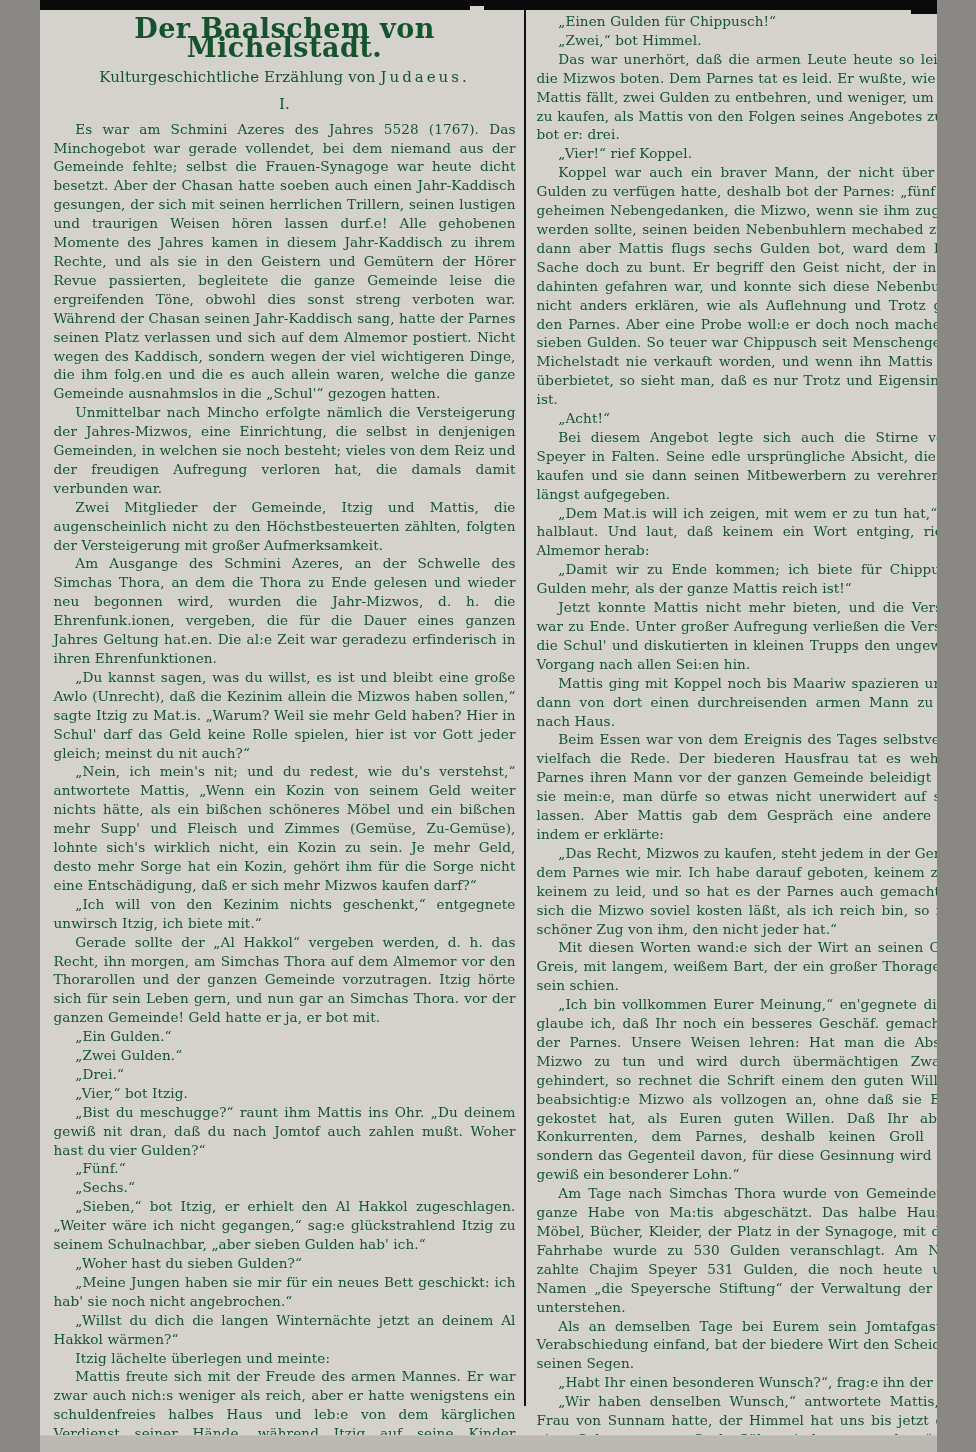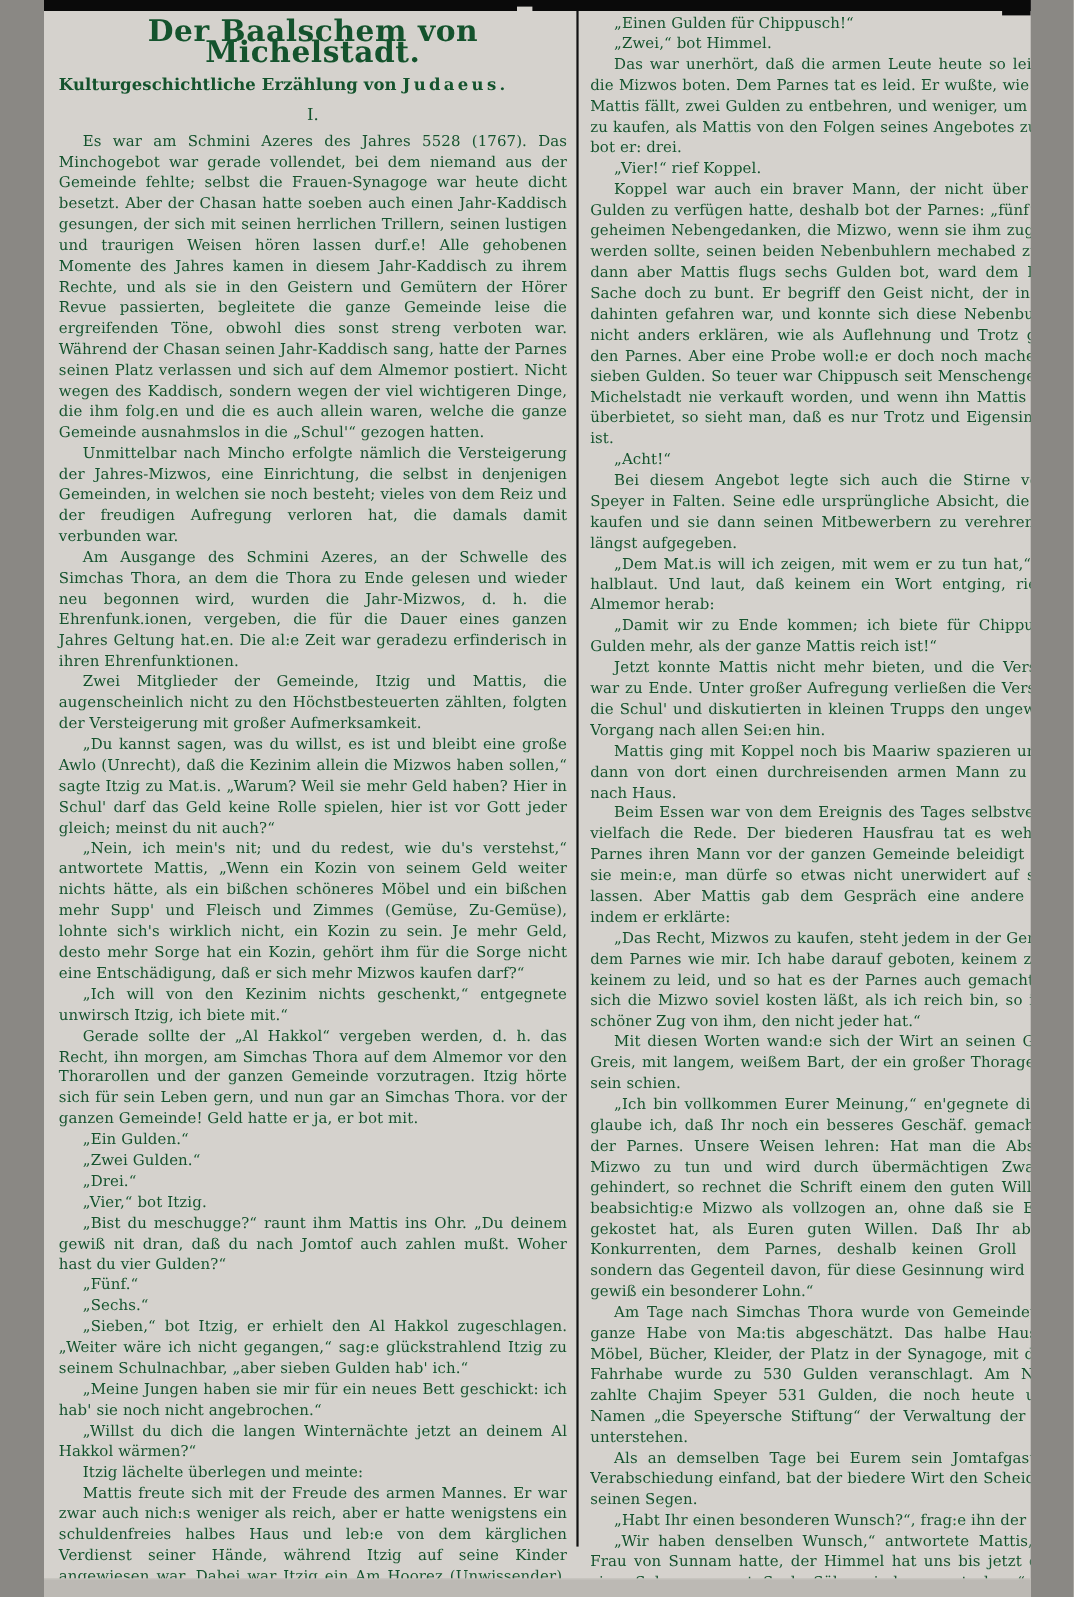--- a/index.html
+++ b/index.html
@@ -47,22 +47,22 @@
   }
   .headline{
     font-size:27px;
     font-weight:bold;
     text-align:center;
     margin:6px 0 10px 0;
     letter-spacing:.5px;
   }
   .subhead{
     font-size:15px;
+    text-align:center;
     margin:0 0 8px 0;
-    font-weight:bold;
   }
   .author{letter-spacing:3px;}
   .section-num{
     font-size:15px;
     text-align:center;
     margin:2px 0 6px 0;
   }
   p.body-par{
     margin:0;
     text-indent:1.6em;
@@ -81,34 +81,35 @@
 
   <div class="column col-left">
     <h1 class="headline">Der Baalschem von Michelstadt.</h1>
     <div class="subhead">
       <span>Kulturgeschichtliche Erzählung von </span><span class="author">Judaeus.</span>
     </div>
     <div class="section-num">I.</div>
 
     <p class="body-par">Es war am Schmini Azeres des Jahres 5528 (1767). Das Minchogebot war gerade vollendet, bei dem niemand aus der Gemeinde fehlte; selbst die Frauen-Synagoge war heute dicht besetzt. Aber der Chasan hatte soeben auch einen Jahr-Kaddisch gesungen, der sich mit seinen herrlichen Trillern, seinen lustigen und traurigen Weisen hören lassen durf.e! Alle gehobenen Momente des Jahres kamen in diesem Jahr-Kaddisch zu ihrem Rechte, und als sie in den Geistern und Gemütern der Hörer Revue passierten, begleitete die ganze Gemeinde leise die ergreifenden Töne, obwohl dies sonst streng verboten war. Während der Chasan seinen Jahr-Kaddisch sang, hatte der Parnes seinen Platz verlassen und sich auf dem Almemor postiert. Nicht wegen des Kaddisch, sondern wegen der viel wichtigeren Dinge, die ihm folg.en und die es auch allein waren, welche die ganze Gemeinde ausnahmslos in die „Schul'“ gezogen hatten.</p>
     <p class="body-par">Unmittelbar nach Mincho erfolgte nämlich die Versteigerung der Jahres-Mizwos, eine Einrichtung, die selbst in denjenigen Gemeinden, in welchen sie noch besteht; vieles von dem Reiz und der freudigen Aufregung verloren hat, die damals damit verbunden war.</p>
+    <p class="body-par">Zwei Mitglieder der Gemeinde, Itzig und Mattis, die augenscheinlich nicht zu den Höchstbesteuerten zählten, folgten der Versteigerung mit großer Aufmerksamkeit.</p>
     <p class="body-par">Am Ausgange des Schmini Azeres, an der Schwelle des Simchas Thora, an dem die Thora zu Ende gelesen und wieder neu begonnen wird, wurden die Jahr-Mizwos, d. h. die Ehrenfunk.ionen, vergeben, die für die Dauer eines ganzen Jahres Geltung hat.en. Die al:e Zeit war geradezu erfinderisch in ihren Ehrenfunktionen.</p>
-    <p class="body-par">Zwei Mitglieder der Gemeinde, Itzig und Mattis, die augenscheinlich nicht zu den Höchstbesteuerten zählten, folgten der Versteigerung mit großer Aufmerksamkeit.</p>
     <p class="body-par">„Du kannst sagen, was du willst, es ist und bleibt eine große Awlo (Unrecht), daß die Kezinim allein die Mizwos haben sollen,“ sagte Itzig zu Mat.is. „Warum? Weil sie mehr Geld haben? Hier in Schul' darf das Geld keine Rolle spielen, hier ist vor Gott jeder gleich; meinst du nit auch?“</p>
     <p class="body-par">„Nein, ich mein's nit; und du redest, wie du's verstehst,“ antwortete Mattis, „Wenn ein Kozin von seinem Geld weiter nichts hätte, als ein bißchen schöneres Möbel und ein bißchen mehr Supp' und Fleisch und Zimmes (Gemüse, Zu-Gemüse), lohnte sich's wirklich nicht, ein Kozin zu sein. Je mehr Geld, desto mehr Sorge hat ein Kozin, gehört ihm für die Sorge nicht eine Entschädigung, daß er sich mehr Mizwos kaufen darf?“</p>
     <p class="body-par">„Ich will von den Kezinim nichts geschenkt,“ entgegnete unwirsch Itzig, ich biete mit.“</p>
     <p class="body-par">Gerade sollte der „Al Hakkol“ vergeben werden, d. h. das Recht, ihn morgen, am Simchas Thora auf dem Almemor vor den Thorarollen und der ganzen Gemeinde vorzutragen. Itzig hörte sich für sein Leben gern, und nun gar an Simchas Thora. vor der ganzen Gemeinde! Geld hatte er ja, er bot mit.</p>
     <p class="body-par">„Ein Gulden.“</p>
     <p class="body-par">„Zwei Gulden.“</p>
     <p class="body-par">„Drei.“</p>
     <p class="body-par">„Vier,“ bot Itzig.</p>
     <p class="body-par">„Bist du meschugge?“ raunt ihm Mattis ins Ohr. „Du deinem gewiß nit dran, daß du nach Jomtof auch zahlen mußt. Woher hast du vier Gulden?“</p>
     <p class="body-par">„Fünf.“</p>
     <p class="body-par">„Sechs.“</p>
     <p class="body-par">„Sieben,“ bot Itzig, er erhielt den Al Hakkol zugeschlagen. „Weiter wäre ich nicht gegangen,“ sag:e glückstrahlend Itzig zu seinem Schulnachbar, „aber sieben Gulden hab' ich.“</p>
+    <p class="body-par">„Woher hast du sieben Gulden?“</p>
     <p class="body-par">„Meine Jungen haben sie mir für ein neues Bett geschickt: ich hab' sie noch nicht angebrochen.“</p>
     <p class="body-par">„Willst du dich die langen Winternächte jetzt an deinem Al Hakkol wärmen?“</p>
     <p class="body-par">Itzig lächelte überlegen und meinte:</p>
     <p class="body-par">Mattis freute sich mit der Freude des armen Mannes. Er war zwar auch nich:s weniger als reich, aber er hatte wenigstens ein schuldenfreies halbes Haus und leb:e von dem kärglichen Verdienst seiner Hände, während Itzig auf seine Kinder angewiesen war. Dabei war Itzig ein Am Hoorez (Unwissender), während Mattis sich schöner Thorakenntnisse erfeu:e. Er hielt es nun für seine Pflicht, hinter Itzig nicht zurückzustehen und wollte auch auf eine Mizwo bieten. Aber die Summen gingen zu hoch, bis zuallerletzt, da schien ihm das Glück holder.</p>
 
   </div>
 
   <div class="column col-right">
     <p class="body-par">„Einen Gulden für Chippusch!“</p>
     <p class="body-par">„Zwei,“ bot Himmel.</p>

